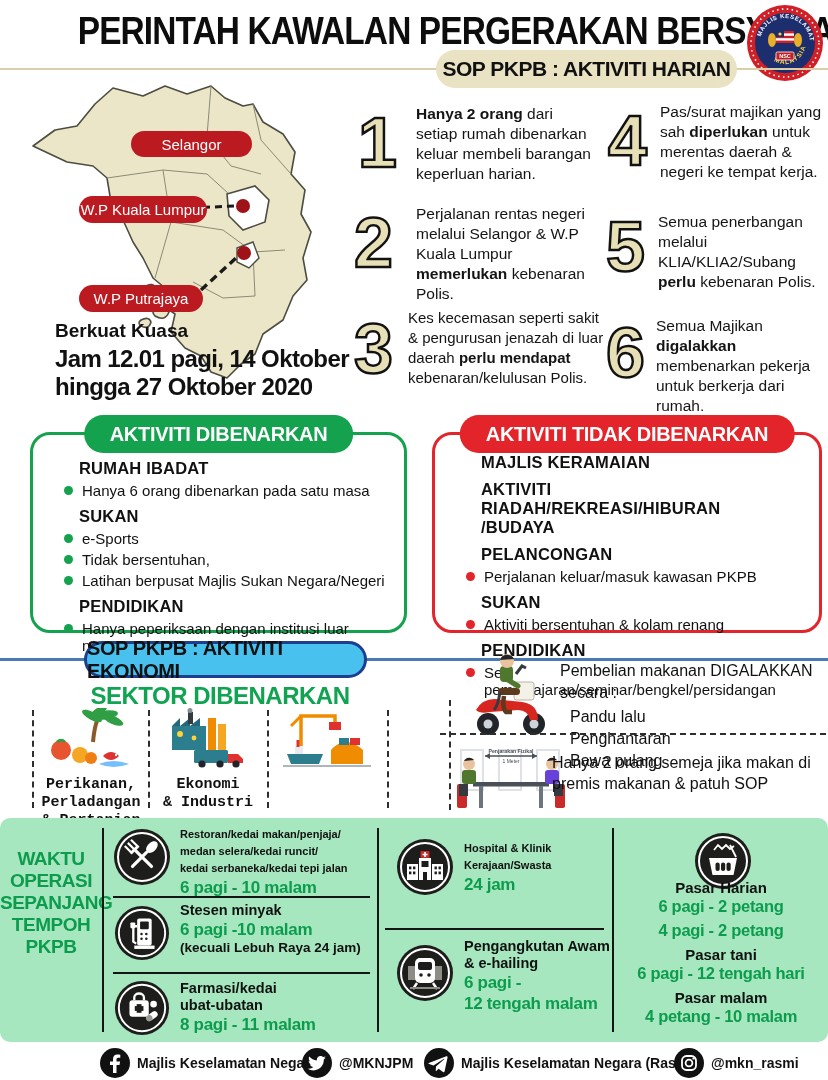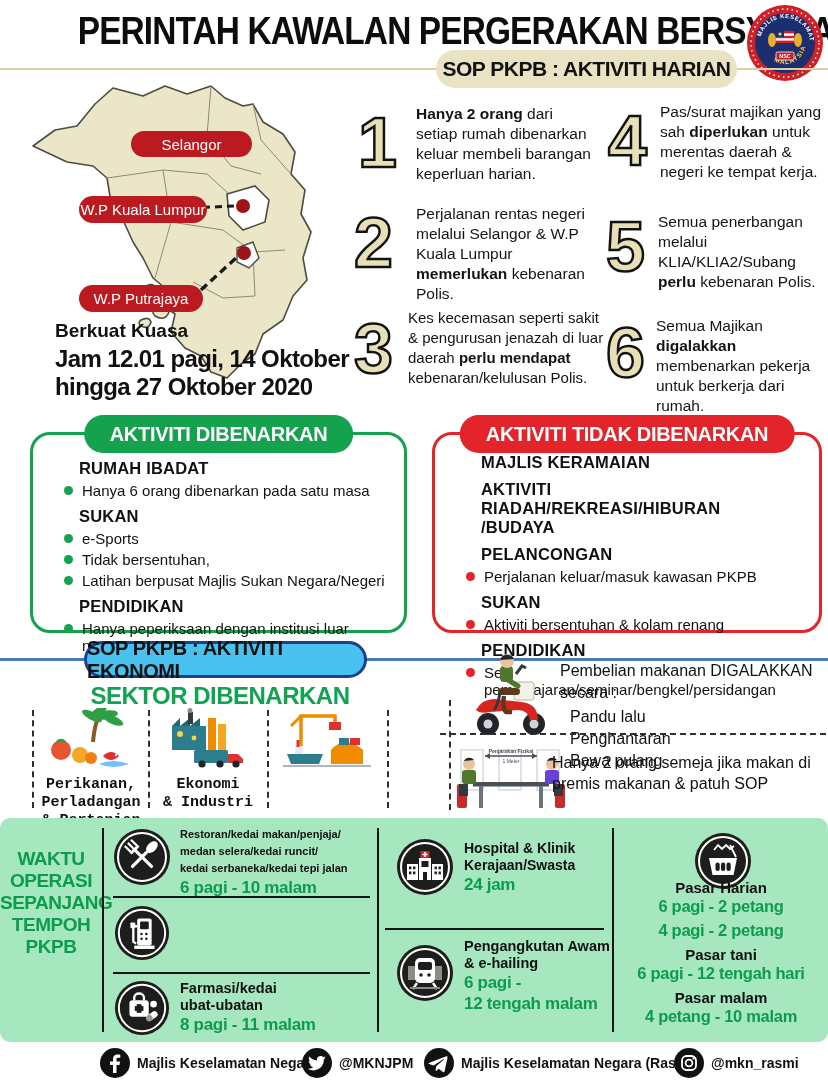--- a/index.html
+++ b/index.html
@@ -386,20 +386,25 @@
     <rect x="24" y="14" width="15" height="28" rx="2" fill="#fff"></rect>
     <rect x="27" y="17" width="9" height="8" rx="1" fill="#1d1d1b"></rect>
     <circle cx="28.5" cy="30" r="1.3" fill="#1d1d1b"></circle>
       <circle cx="33.5" cy="30" r="1.3" fill="#1d1d1b"></circle>
       <circle cx="28.5" cy="35" r="1.3" fill="#1d1d1b"></circle>
       <circle cx="33.5" cy="35" r="1.3" fill="#1d1d1b"></circle>
     <path d="M 24 22 h -4 v 16 l 3 2" stroke="#fff" stroke-width="2.4" fill="none"></path>
     <rect x="17" y="18" width="5" height="6" rx="1" fill="#fff"></rect>
     <rect x="21" y="42" width="21" height="3.5" fill="#fff"></rect>
   </svg>
+  <div class="abs" style="left:180px; top:902px; width:196px;">
+    <div class="entry-name" style="font-size:14.5px;">Stesen minyak</div>
+    <div class="entry-time">6 pagi -10 malam</div>
+    <div class="entry-note">(kecuali Lebuh Raya 24 jam)</div>
+  </div>
 
   <div class="hdiv" style="left:113px; top:972px; width:257px;"></div>
 
   <svg class="abs" style="left:114px; top:980px;" width="56" height="56" viewBox="0 0 58 58">
     <circle cx="29" cy="29" r="28" fill="#1d1d1b"></circle>
       <circle cx="29" cy="29" r="24" fill="none" stroke="#fff" stroke-width="2"></circle>
     <rect x="16" y="21" width="20" height="17" rx="3" fill="#fff"></rect>
     <path d="M 21 21 v -3 a 5 4 0 0 1 10 0 v 3" stroke="#fff" stroke-width="2.4" fill="none"></path>
     <rect x="23.5" y="25" width="5" height="9" fill="#1d1d1b"></rect>
       <rect x="21.5" y="27" width="9" height="5" fill="#1d1d1b"></rect>
@@ -430,21 +435,21 @@
         <rect x="17" y="33.5" width="2.4" height="2.8"></rect>
       <rect x="38.5" y="28.5" width="2.4" height="2.8"></rect>
         <rect x="42.5" y="28.5" width="2.4" height="2.8"></rect>
         <rect x="38.5" y="33.5" width="2.4" height="2.8"></rect>
         <rect x="42.5" y="33.5" width="2.4" height="2.8"></rect>
       <rect x="25.5" y="23" width="7" height="6"></rect>
         <rect x="27" y="34" width="4" height="8"></rect>
     </g>
   </svg>
   <div class="abs" style="left:464px; top:840px; width:145px;">
-    <div class="entry-name" style="font-size:14px;">Hospital &amp; Klinik
+    <div class="entry-name" style="font-size:11px;">Hospital &amp; Klinik
 Kerajaan/Swasta</div>
     <div class="entry-time">24 jam</div>
   </div>
 
   <div class="hdiv" style="left:385px; top:928px; width:219px;"></div>
 
   <svg class="abs" style="left:396px; top:944px;" width="58" height="58" viewBox="0 0 58 58">
     <circle cx="29" cy="29" r="28" fill="#1d1d1b"></circle>
       <circle cx="29" cy="29" r="24" fill="none" stroke="#fff" stroke-width="2"></circle>
     <rect x="12" y="22" width="9" height="14" fill="#8d8d85"></rect>

